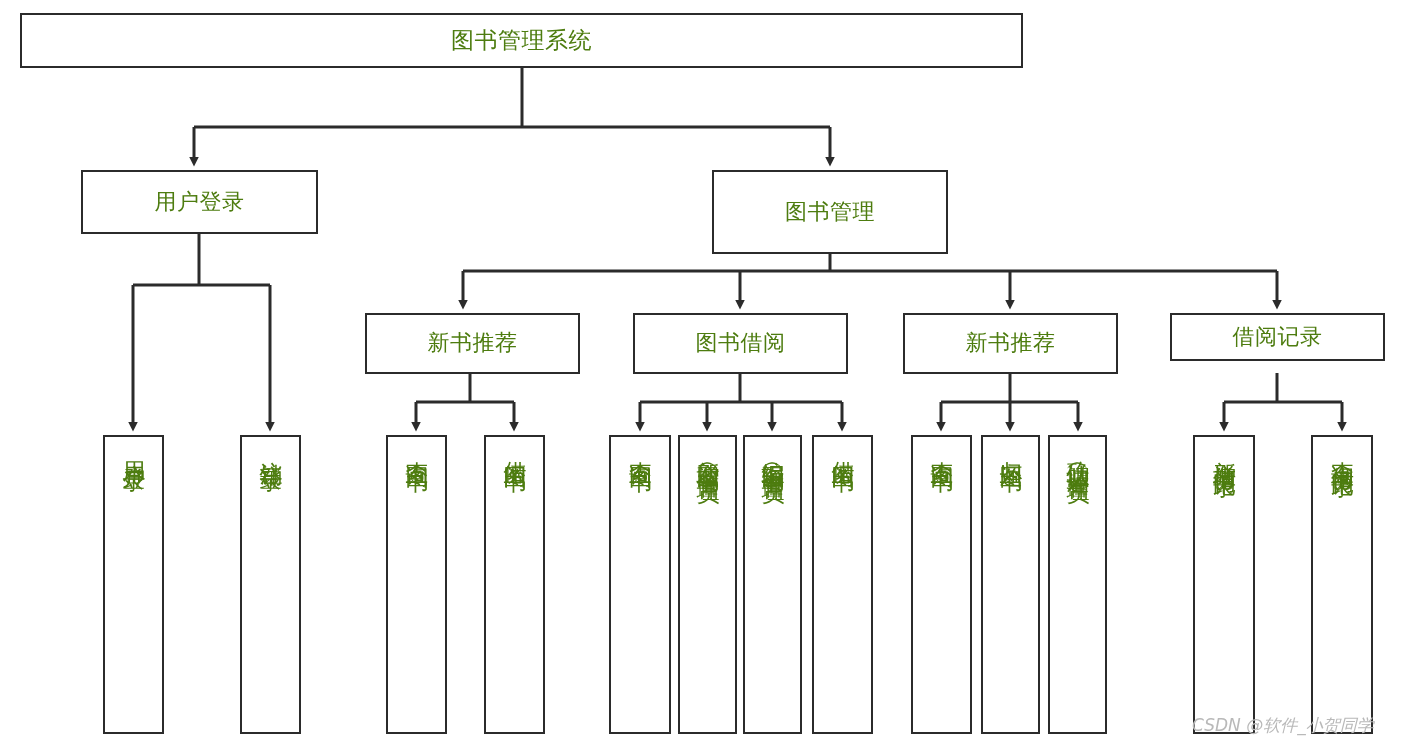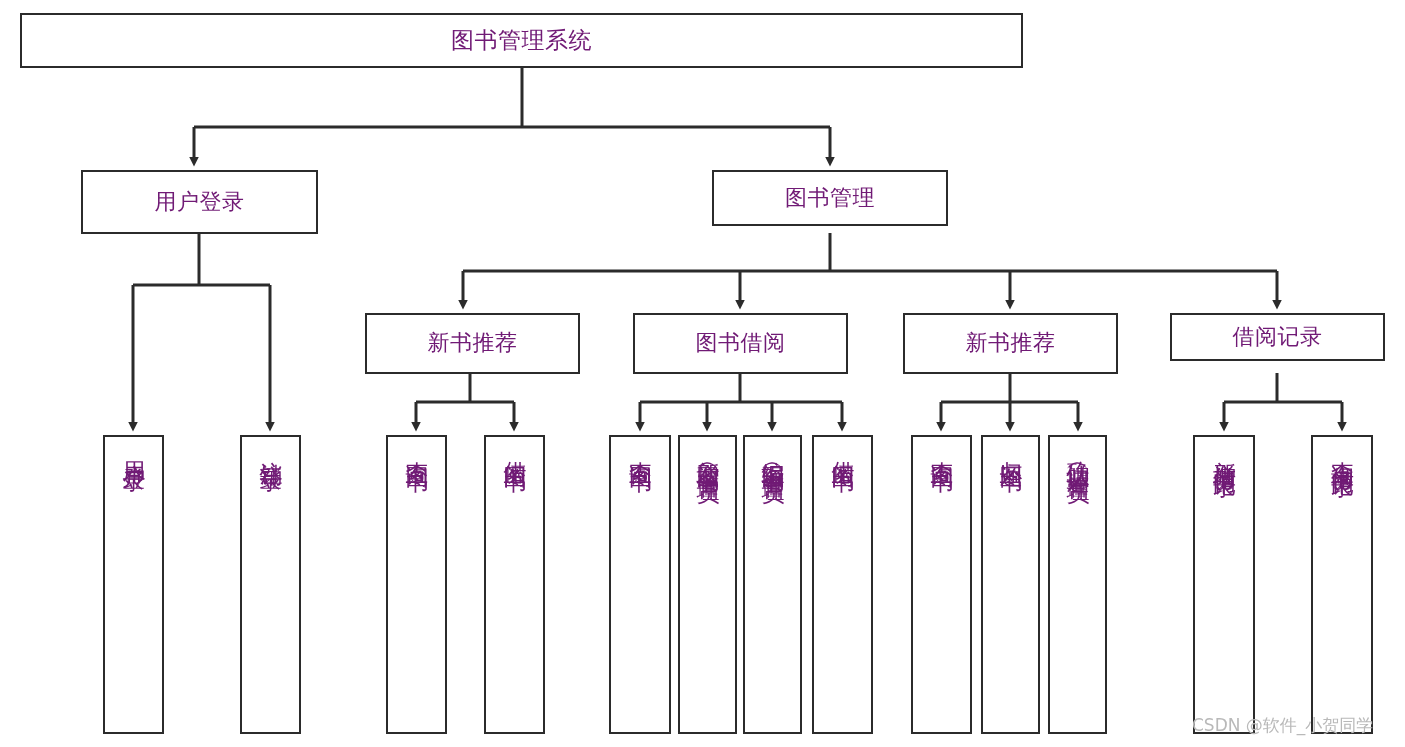--- a/index.html
+++ b/index.html
@@ -30,21 +30,21 @@
     position: absolute;
     box-sizing: border-box;
     background: #ffffff;
     border: 2px solid #2b2b2b;
     display: flex;
     align-items: center;
     justify-content: center;
     overflow: hidden;
   }
   .node .label {
-    color: #701a75;
+    color: #4d7c0f;
     line-height: 1.12;
     white-space: nowrap;
   }
   .node.horizontal .label {
     writing-mode: horizontal-tb;
     font-size: 22px;
     letter-spacing: 0.5px;
   }
   .node.vertical {
     align-items: flex-start;
@@ -59,20 +59,21 @@
   }
   .node.root .label { font-size: 23px; }
   .watermark {
     position: absolute;
     left: 1192px;
     top: 714px;
     font-size: 17px;
     color: #b9b9b9;
     white-space: nowrap;
     font-family: "DejaVu Sans", "Liberation Sans", sans-serif;
+    font-style: italic;
   }
 </style>
 </head>
 <body>
 
 <div id="diagram-root">
 
   <svg class="edges" viewBox="0 0 1405 747">
     <defs>
       <marker id="arrow" markerWidth="11" markerHeight="11" refX="1.5" refY="5" orient="auto" markerUnits="userSpaceOnUse">
@@ -123,21 +124,21 @@
     </g>
   </svg>
 
   <div class="node horizontal root" style="left:20px; top:13px; width:1003px; height:55px;">
     <span class="label">图书管理系统</span>
   </div>
 
   <div class="node horizontal" style="left:81px; top:170px; width:237px; height:64px;">
     <span class="label">用户登录</span>
   </div>
-  <div class="node horizontal" style="left:712px; top:170px; width:236px; height:56px;">
+  <div class="node horizontal" style="left:712px; top:170px; width:236px; height:84px;">
     <span class="label">图书管理</span>
   </div>
 
   <div class="node horizontal" style="left:365px; top:313px; width:215px; height:61px;">
     <span class="label">新书推荐</span>
   </div>
   <div class="node horizontal" style="left:633px; top:313px; width:215px; height:61px;">
     <span class="label">图书借阅</span>
   </div>
   <div class="node horizontal" style="left:903px; top:313px; width:215px; height:61px;">

